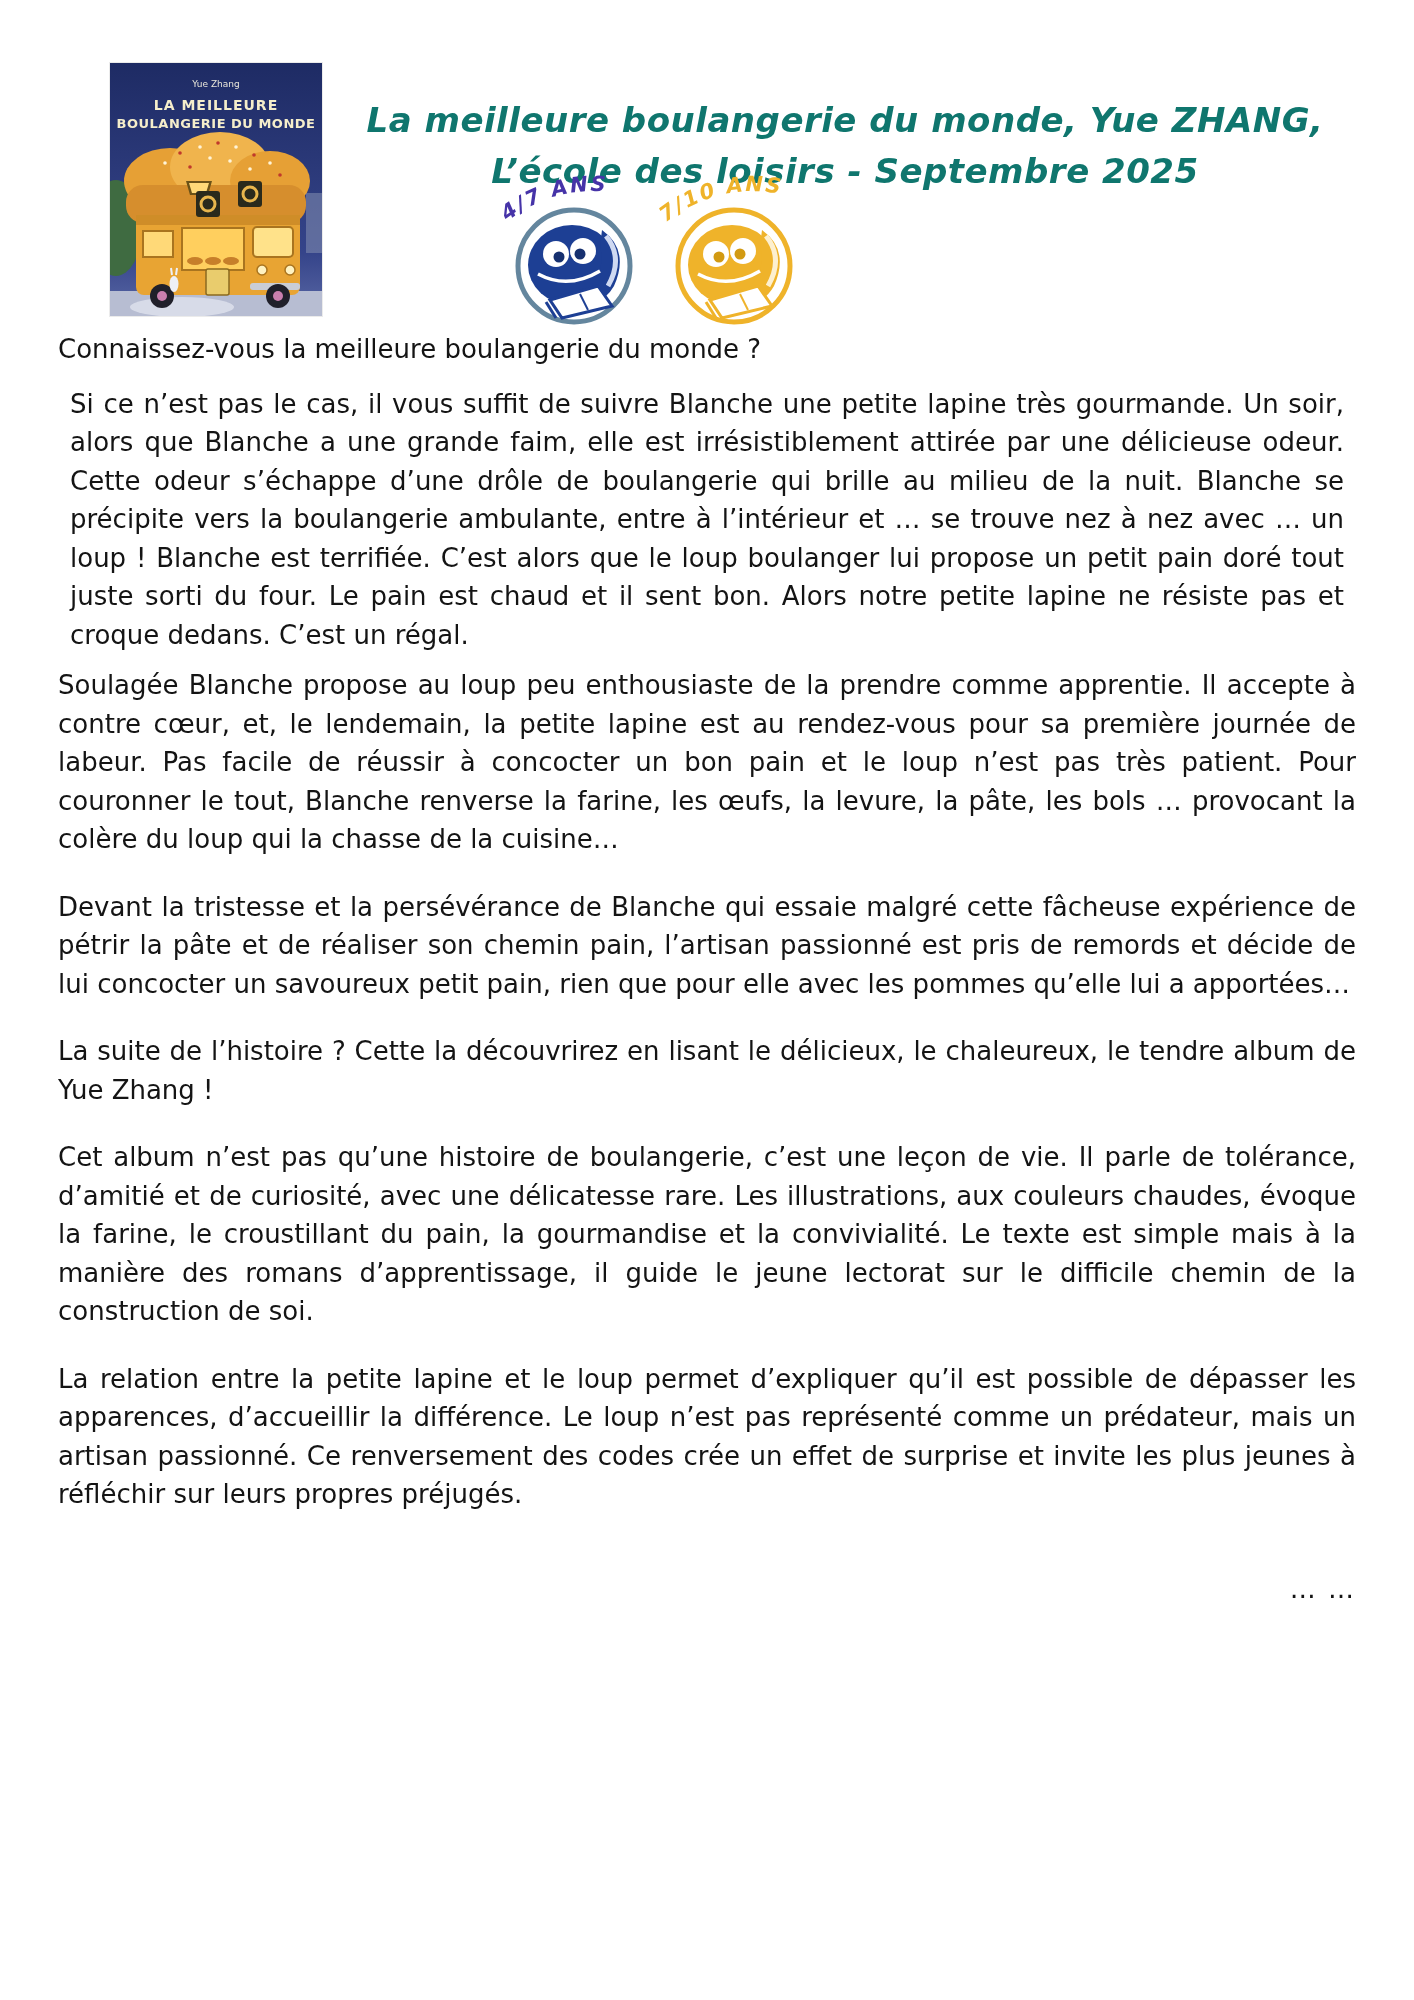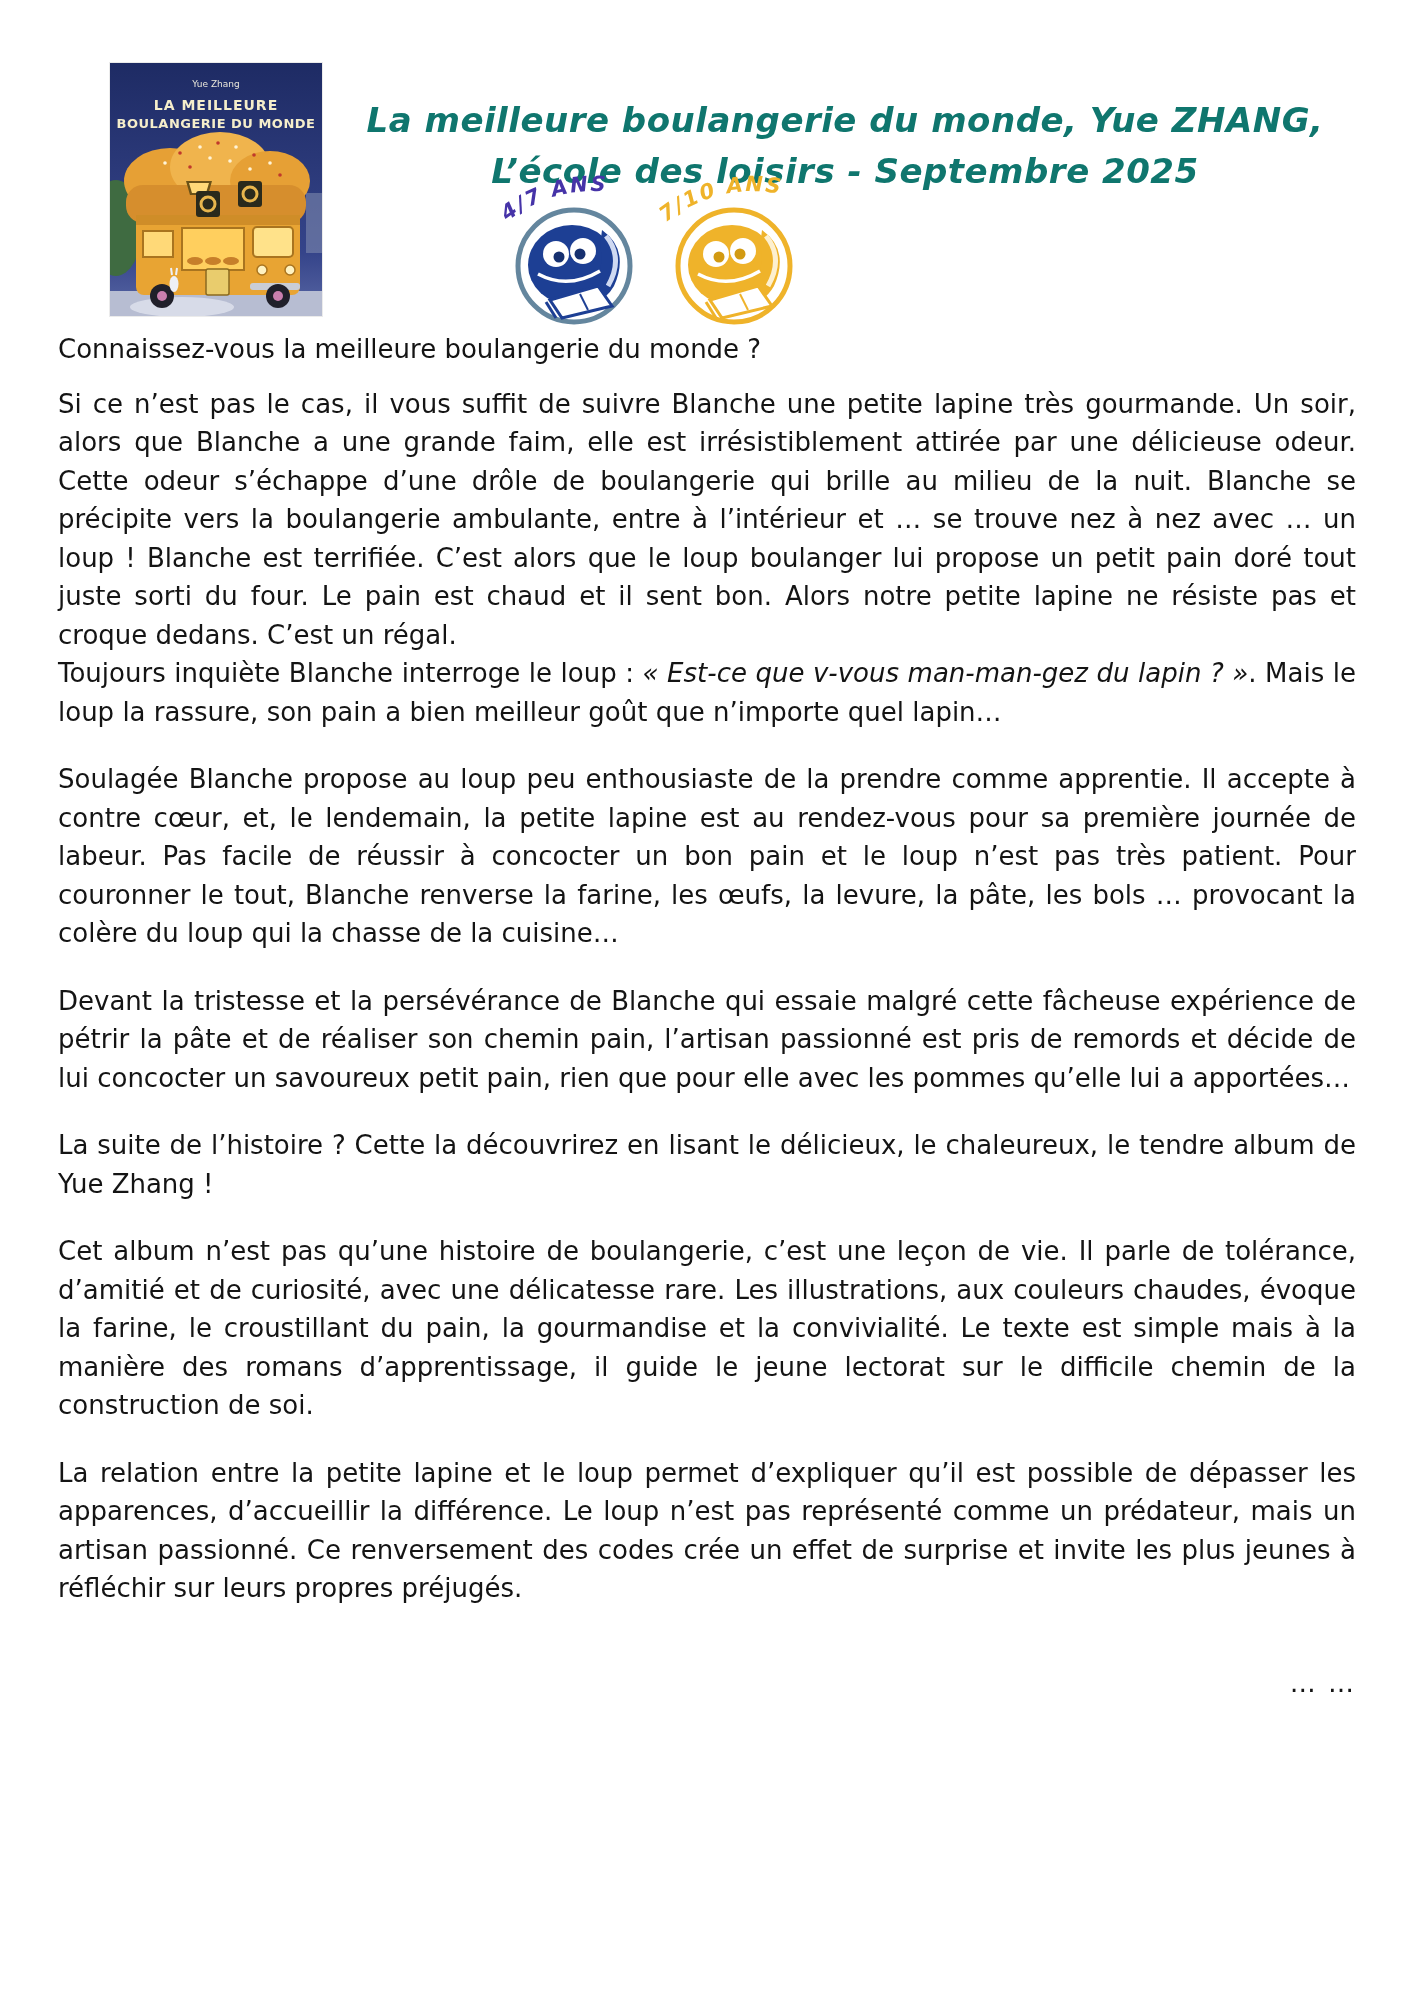--- a/index.html
+++ b/index.html
@@ -29,21 +29,21 @@
     display:flex;gap:8px;align-items:flex-start;
   }
   
   .content{
     padding:0 58px;
     font-size:26px;line-height:38.5px;
     text-align:justify;
   }
   .content p{margin:0 0 29px 0;}
   p.intro{margin:0 0 16px 0;text-align:left;}
-  p.joined{margin:0;}
+  p.joined{margin:12px;}
   .quote-italic{font-style:italic;}
   p.ellipsis-line{
     margin:56px 0 0 0;text-align:right;font-size:26px;letter-spacing:2px;
   }
 </style>
 </head>
 <body>
 
 <div class="page">
 
@@ -183,21 +183,20 @@
 
     </div>
   </div>
 
   <div class="content">
 
     <p class="intro">Connaissez-vous la meilleure boulangerie du monde ?</p>
 
     <p class="joined">Si ce n’est pas le cas, il vous suffit de suivre Blanche une petite lapine très gourmande. Un soir, alors que Blanche a une grande faim, elle est irrésistiblement attirée par une délicieuse odeur. Cette odeur s’échappe d’une drôle de boulangerie qui brille au milieu de la nuit. Blanche se précipite vers la boulangerie ambulante, entre à l’intérieur et … se trouve nez à nez avec … un loup ! Blanche est terrifiée. C’est alors que le loup boulanger lui propose un petit pain doré tout juste sorti du four. Le pain est chaud et il sent bon. Alors notre petite lapine ne résiste pas et croque dedans. C’est un régal.</p>
 
-    <p><span>Toujours inquiète Blanche interroge le loup : </span><span class="quote-italic">« Est-ce que v-vous man-man-gez du lapin ? »</span><span>. Mais le loup la rassure, son pain a bien meilleur goût que n’importe quel lapin…</span></p>
 
     <p>Soulagée Blanche propose au loup peu enthousiaste de la prendre comme apprentie. Il accepte à contre cœur, et, le lendemain, la petite lapine est au rendez-vous pour sa première journée de labeur. Pas facile de réussir à concocter un bon pain et le loup n’est pas très patient. Pour couronner le tout, Blanche renverse la farine, les œufs, la levure, la pâte, les bols … provocant la colère du loup qui la chasse de la cuisine…</p>
 
     <p>Devant la tristesse et la persévérance de Blanche qui essaie malgré cette fâcheuse expérience de pétrir la pâte et de réaliser son chemin pain, l’artisan passionné est pris de remords et décide de lui concocter un savoureux petit pain, rien que pour elle avec les pommes qu’elle lui a apportées…</p>
 
     <p>La suite de l’histoire ? Cette la découvrirez en lisant le délicieux, le chaleureux, le tendre album de Yue Zhang !</p>
 
     <p>Cet album n’est pas qu’une histoire de boulangerie, c’est une leçon de vie. Il parle de tolérance, d’amitié et de curiosité, avec une délicatesse rare. Les illustrations, aux couleurs chaudes, évoque la farine, le croustillant du pain, la gourmandise et la convivialité. Le texte est simple mais à la manière des romans d’apprentissage, il guide le jeune lectorat sur le difficile chemin de la construction de soi.</p>
 
     <p>La relation entre la petite lapine et le loup permet d’expliquer qu’il est possible de dépasser les apparences, d’accueillir la différence. Le loup n’est pas représenté comme un prédateur, mais un artisan passionné. Ce renversement des codes crée un effet de surprise et invite les plus jeunes à réfléchir sur leurs propres préjugés.</p>

